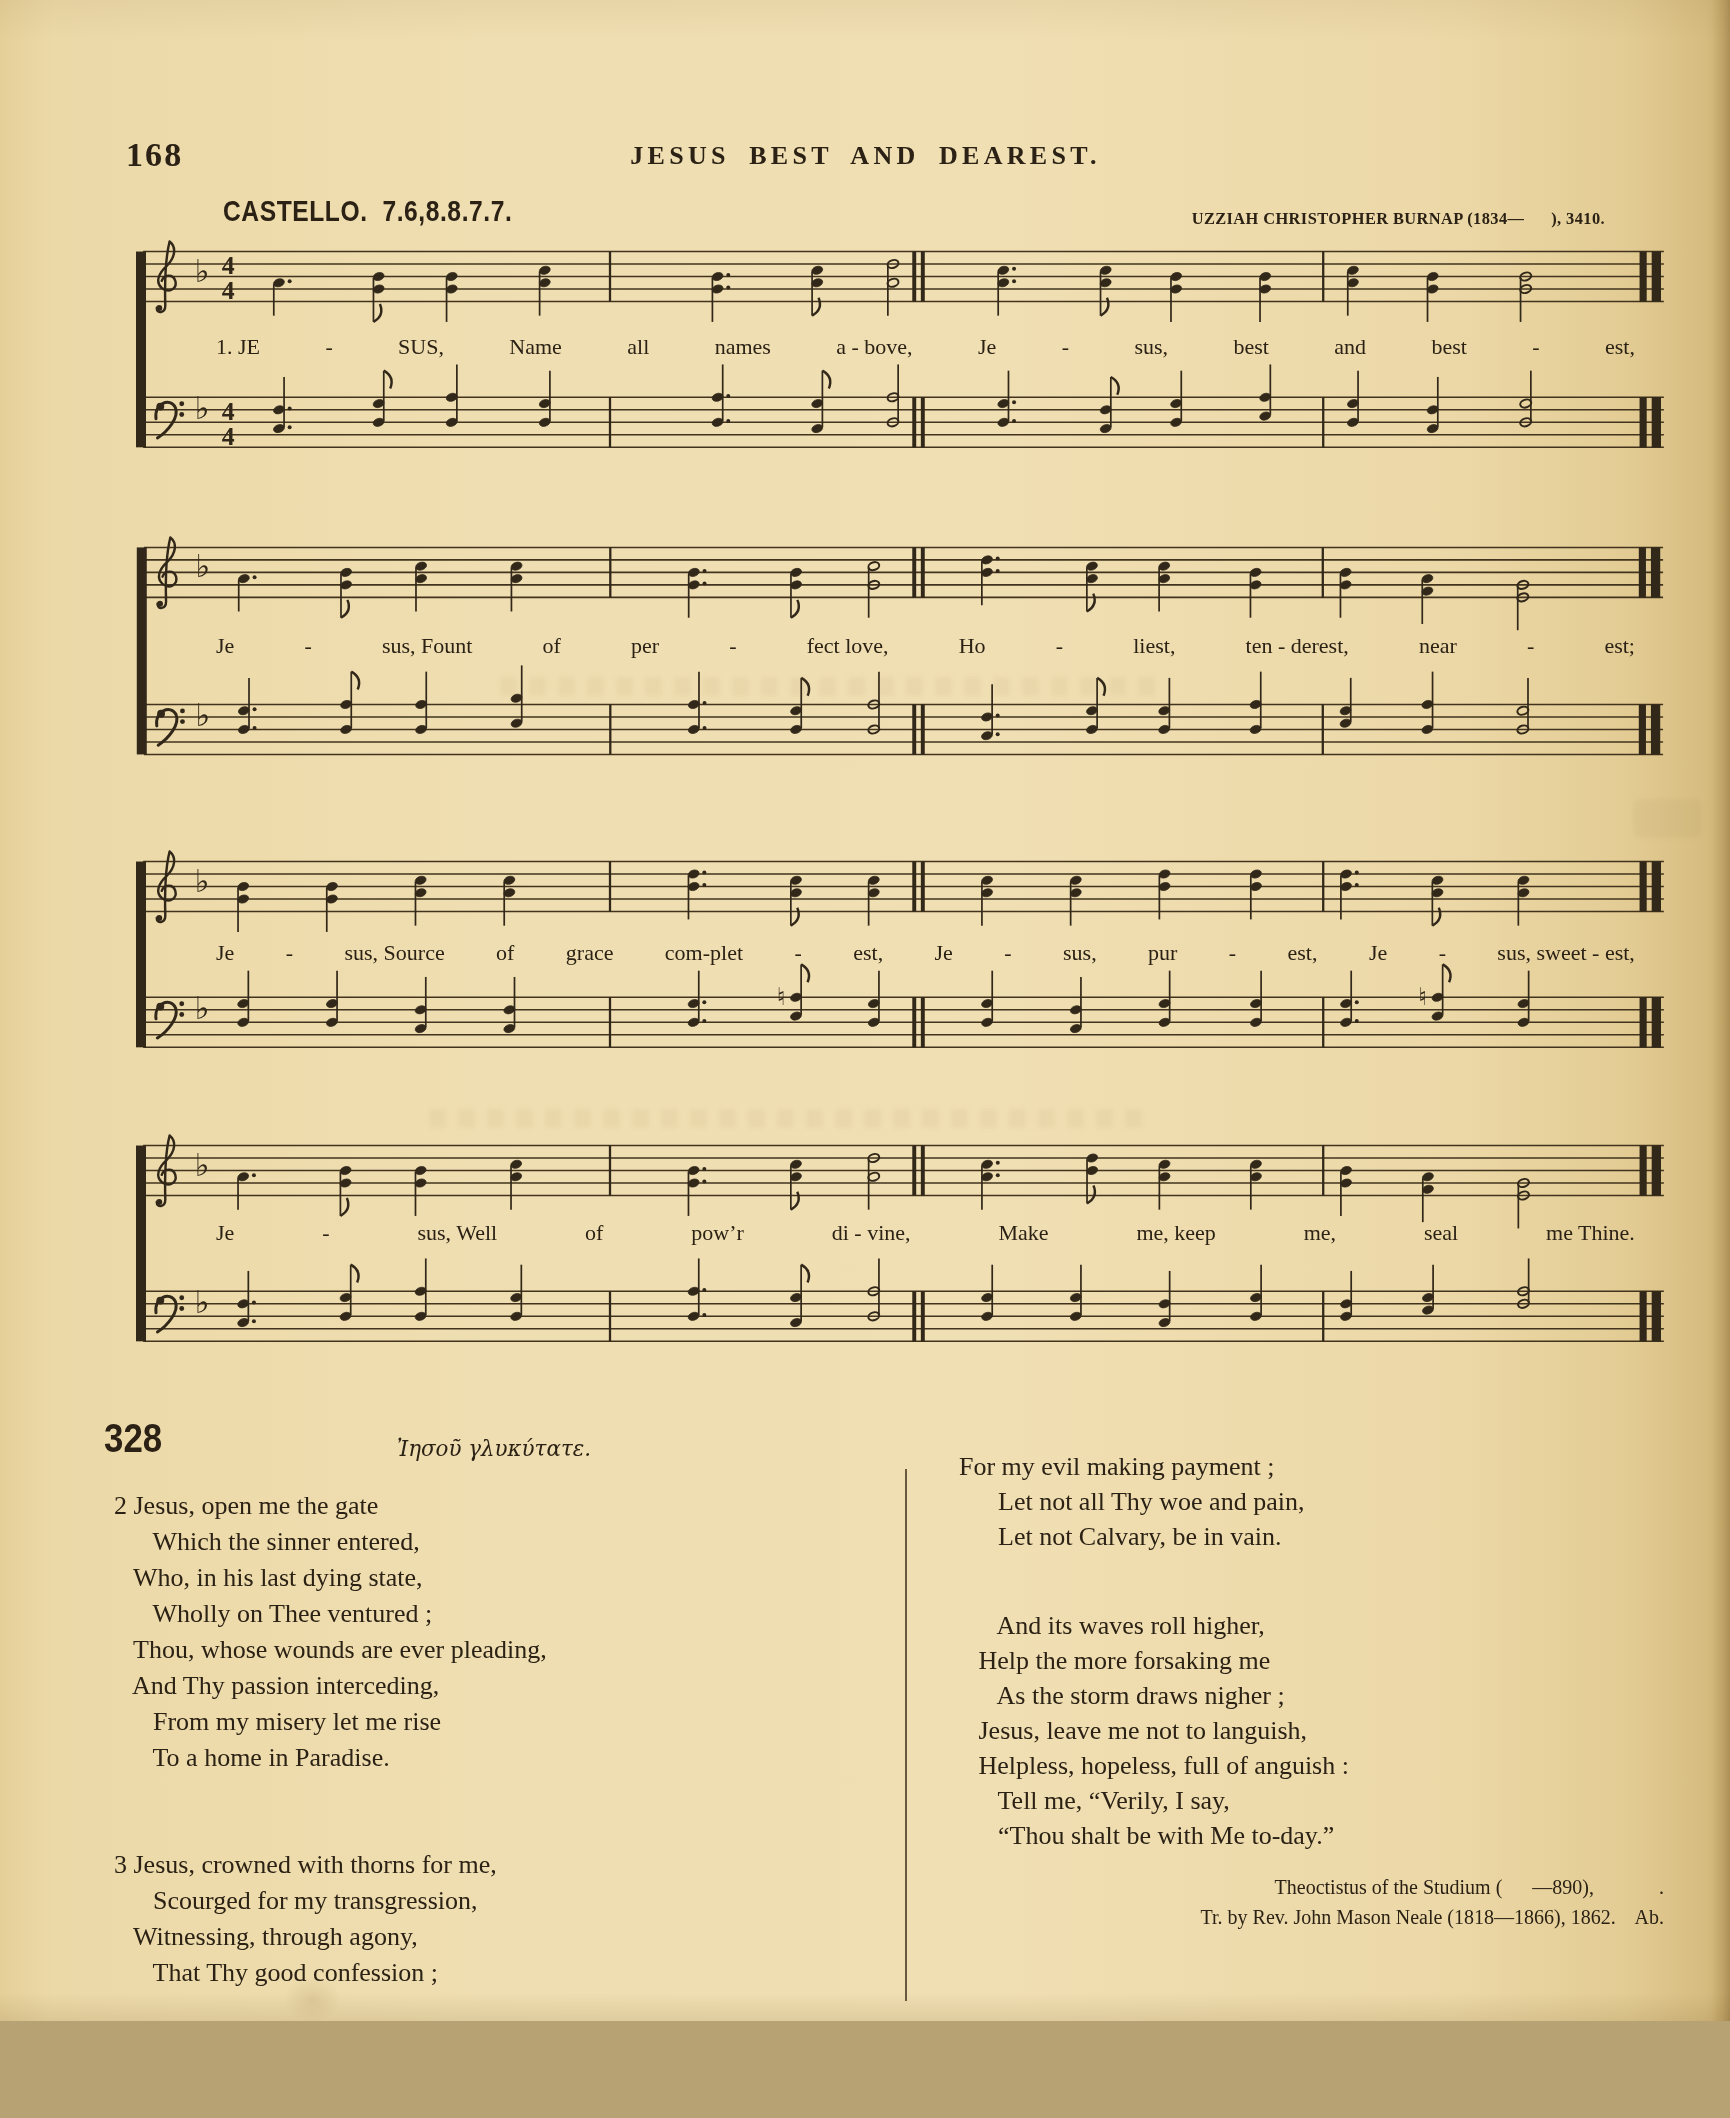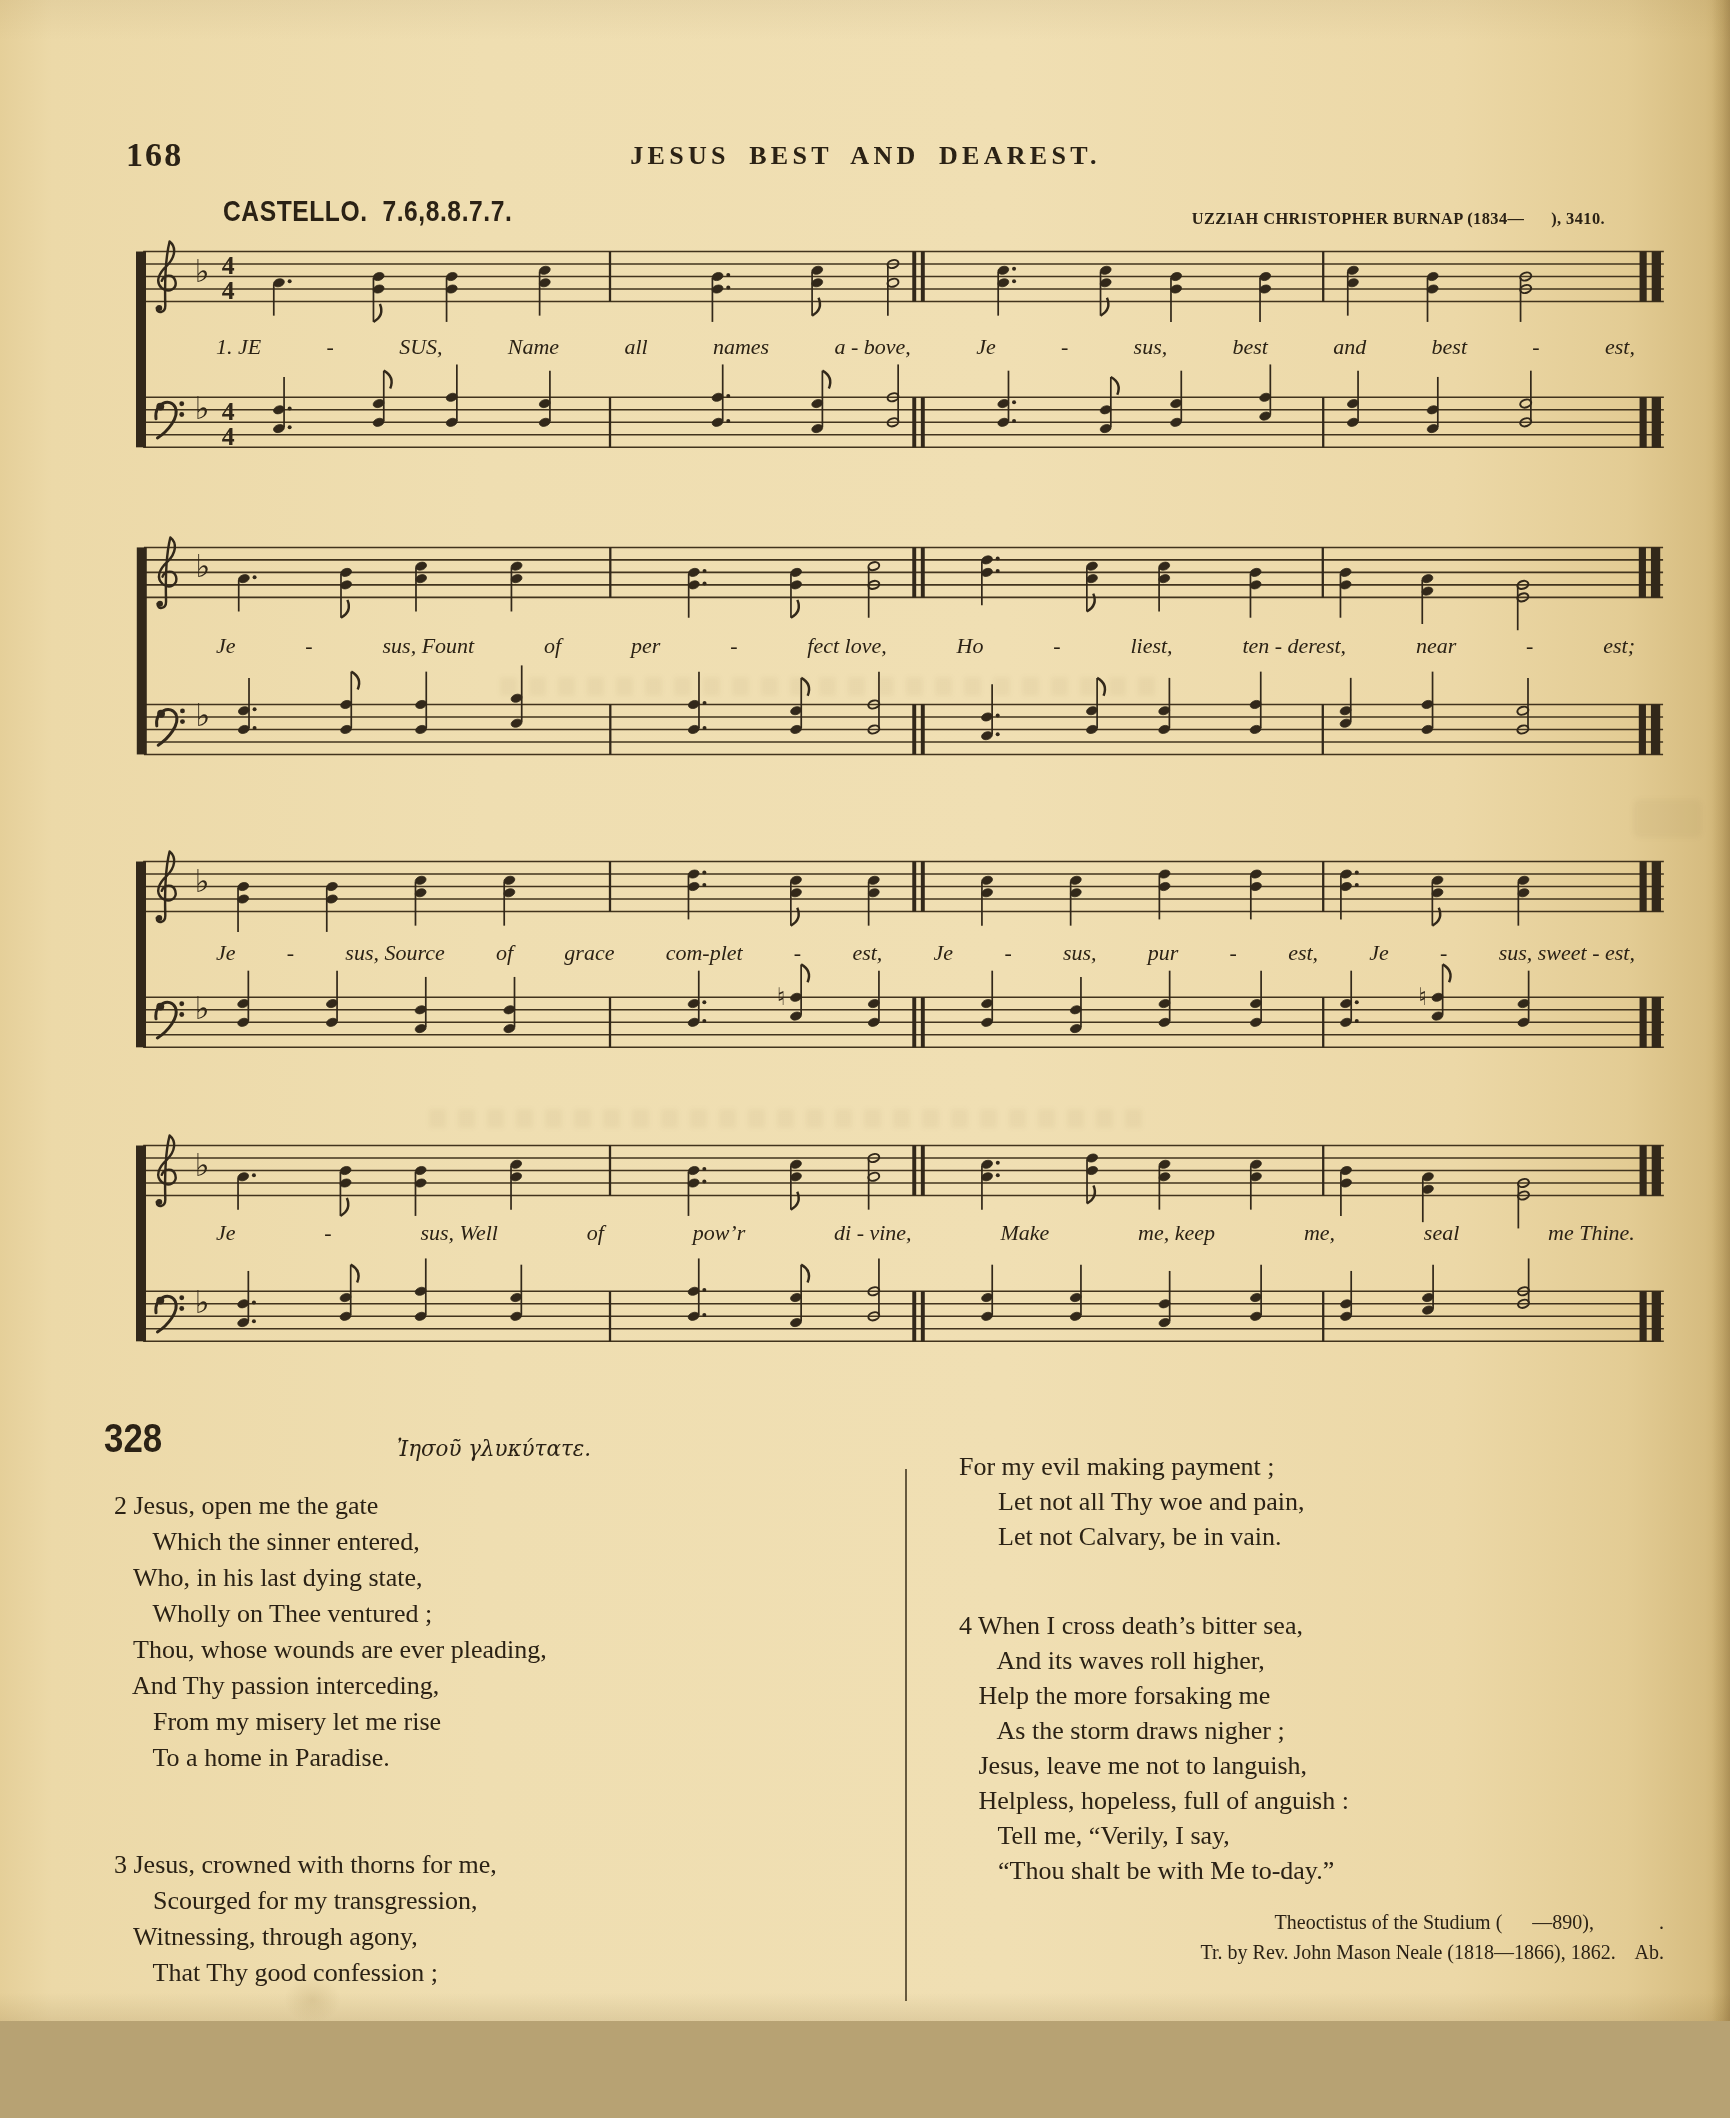--- a/index.html
+++ b/index.html
@@ -21,21 +21,21 @@
     letter-spacing:0.7px;white-space:pre;}
   .composer{position:absolute;right:126px;top:209px;font-size:16.4px;font-weight:bold;
     letter-spacing:0.4px;white-space:pre;}
   .system{position:absolute;left:136px;width:1535px;}
   .system svg{position:absolute;left:0;top:0;}
   .s0{top:230px;height:246px}
   .s1{top:526px;height:257px}
   .s2{top:840px;height:236px}
   .s3{top:1124px;height:246px}
   .lyrics{position:absolute;left:80px;right:36px;display:flex;justify-content:space-between;
-    align-items:baseline;font-size:22px;white-space:pre;color:#2b2215;font-style:italic;}
+    align-items:baseline;font-size:22px;white-space:pre;color:#2b2215;}
   .s0 .lyrics{top:104px}
   .s1 .lyrics{top:107px}
   .s2 .lyrics{top:100px}
   .s3 .lyrics{top:96px}
   .hymnnum{position:absolute;left:104px;top:1415px;font-family:"Liberation Sans","DejaVu Sans",sans-serif;
     font-weight:bold;font-size:41px;transform:scaleX(.85);transform-origin:left center;}
   .greek{position:absolute;left:397px;top:1436px;font-style:italic;font-size:21.4px;
     font-family:"DejaVu Serif",serif;}
   .col{position:absolute;font-size:26px;}
   .colL{left:114px;top:1488px;width:772px;}
@@ -909,21 +909,20 @@
 
   <div class="divider"></div>
 
   <div class="col colR">
     <div class="verse">
         <div class="line">For my evil making payment ;</div>
         <div class="line">      Let not all Thy woe and pain,</div>
         <div class="line">      Let not Calvary, be in vain.</div>
       </div>
     <div class="verse">
-        <div class="line">4 When I cross death’s bitter sea,</div>
         <div class="line">      And its waves roll higher,</div>
         <div class="line">   Help the more forsaking me</div>
         <div class="line">      As the storm draws nigher ;</div>
         <div class="line">   Jesus, leave me not to languish,</div>
         <div class="line">   Helpless, hopeless, full of anguish :</div>
         <div class="line">      Tell me, “Verily, I say,</div>
         <div class="line">      “Thou shalt be with Me to-day.”</div>
       </div>
     <div class="attrib">
         <div class="line">Theoctistus of the Studium (      —890),             .</div>

